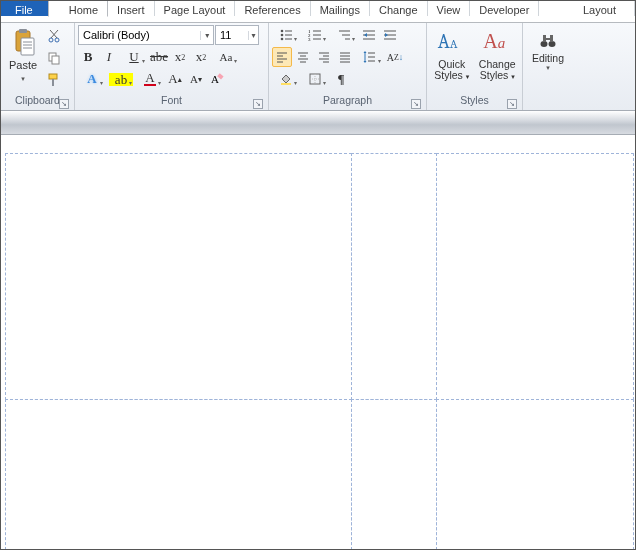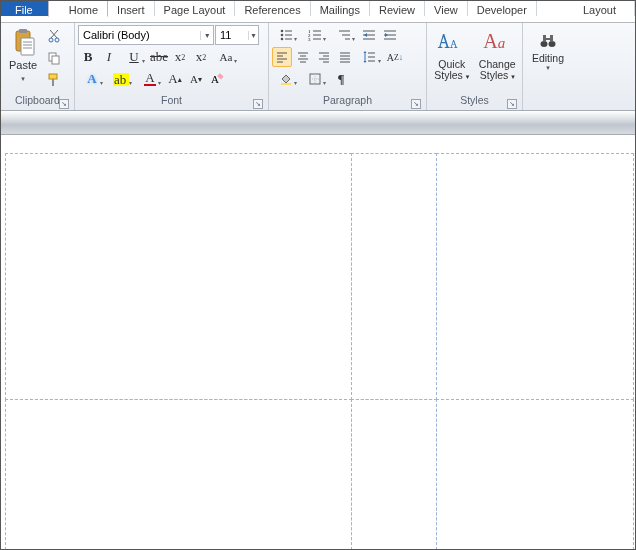--- a/index.html
+++ b/index.html
@@ -123,21 +123,21 @@
     display: inline-flex; align-items: center; justify-content: center;
     border: 1px solid transparent; border-radius: 2px;
     font-family: "Times New Roman", serif;
     font-size: 13px; color: #333;
     position: relative;
   }
   .ico.wdd { width: 28px; }
   .ico.wdd::after { content: "▾"; font-size: 6px; position: absolute; right: 2px; bottom: 2px; color: #666; }
   .ico.sel { background: #fde8b6; border-color: #f4b94a; }
   .underline-red { border-bottom: 2px solid #d0021b; padding-bottom: 0px; line-height: 12px; display: inline-block; width: 12px; text-align: center; }
-  .underline-yel { background: #ffff00; width: 16px; padding: 0 1px; line-height: 13px; display: inline-block; }
+  .underline-yel { background: #ffff00; width: 24px; padding: 0 1px; line-height: 13px; display: inline-block; text-align: center;}
   .glow { color: #3d8bdf; text-shadow: 0 0 3px #8cc3f7; font-weight: bold; }
   
   .paragraph .row { display: flex; align-items: center; gap: 1px; margin-bottom: 2px; }
   .listsvg { width: 14px; height: 14px; }
   
   .styles .group-body { gap: 2px; }
   .stylebtn { width: 44px; }
   .stylebtn .A1 { font-family: Cambria, serif; font-size: 20px; color: #2e74b5; display: inline-block; }
   .stylebtn .A2 { font-family: Cambria, serif; font-size: 20px; color: #2e74b5; display: inline-block; }
   .change .A1 { font-family: "Brush Script MT", cursive; color: #c0504d; }
@@ -172,21 +172,21 @@
 </head>
 <body>
 
 <div class="tabstrip">
   <div class="tab tab-file">File</div>
   <div class="tab tab-active">Home</div>
   <div class="tab">Insert</div>
   <div class="tab">Page Layout</div>
   <div class="tab">References</div>
   <div class="tab">Mailings</div>
-  <div class="tab">Review</div>
+  <div class="tab">Change</div>
   <div class="tab">View</div>
   <div class="tab">Developer</div>
   <div class="tab tab-spacer"></div>
   <div class="tab tab-tool">Layout</div>
 
 </div>
 
 <div class="ribbon">
 
   <div class="group clipboard" style="width:74px">

